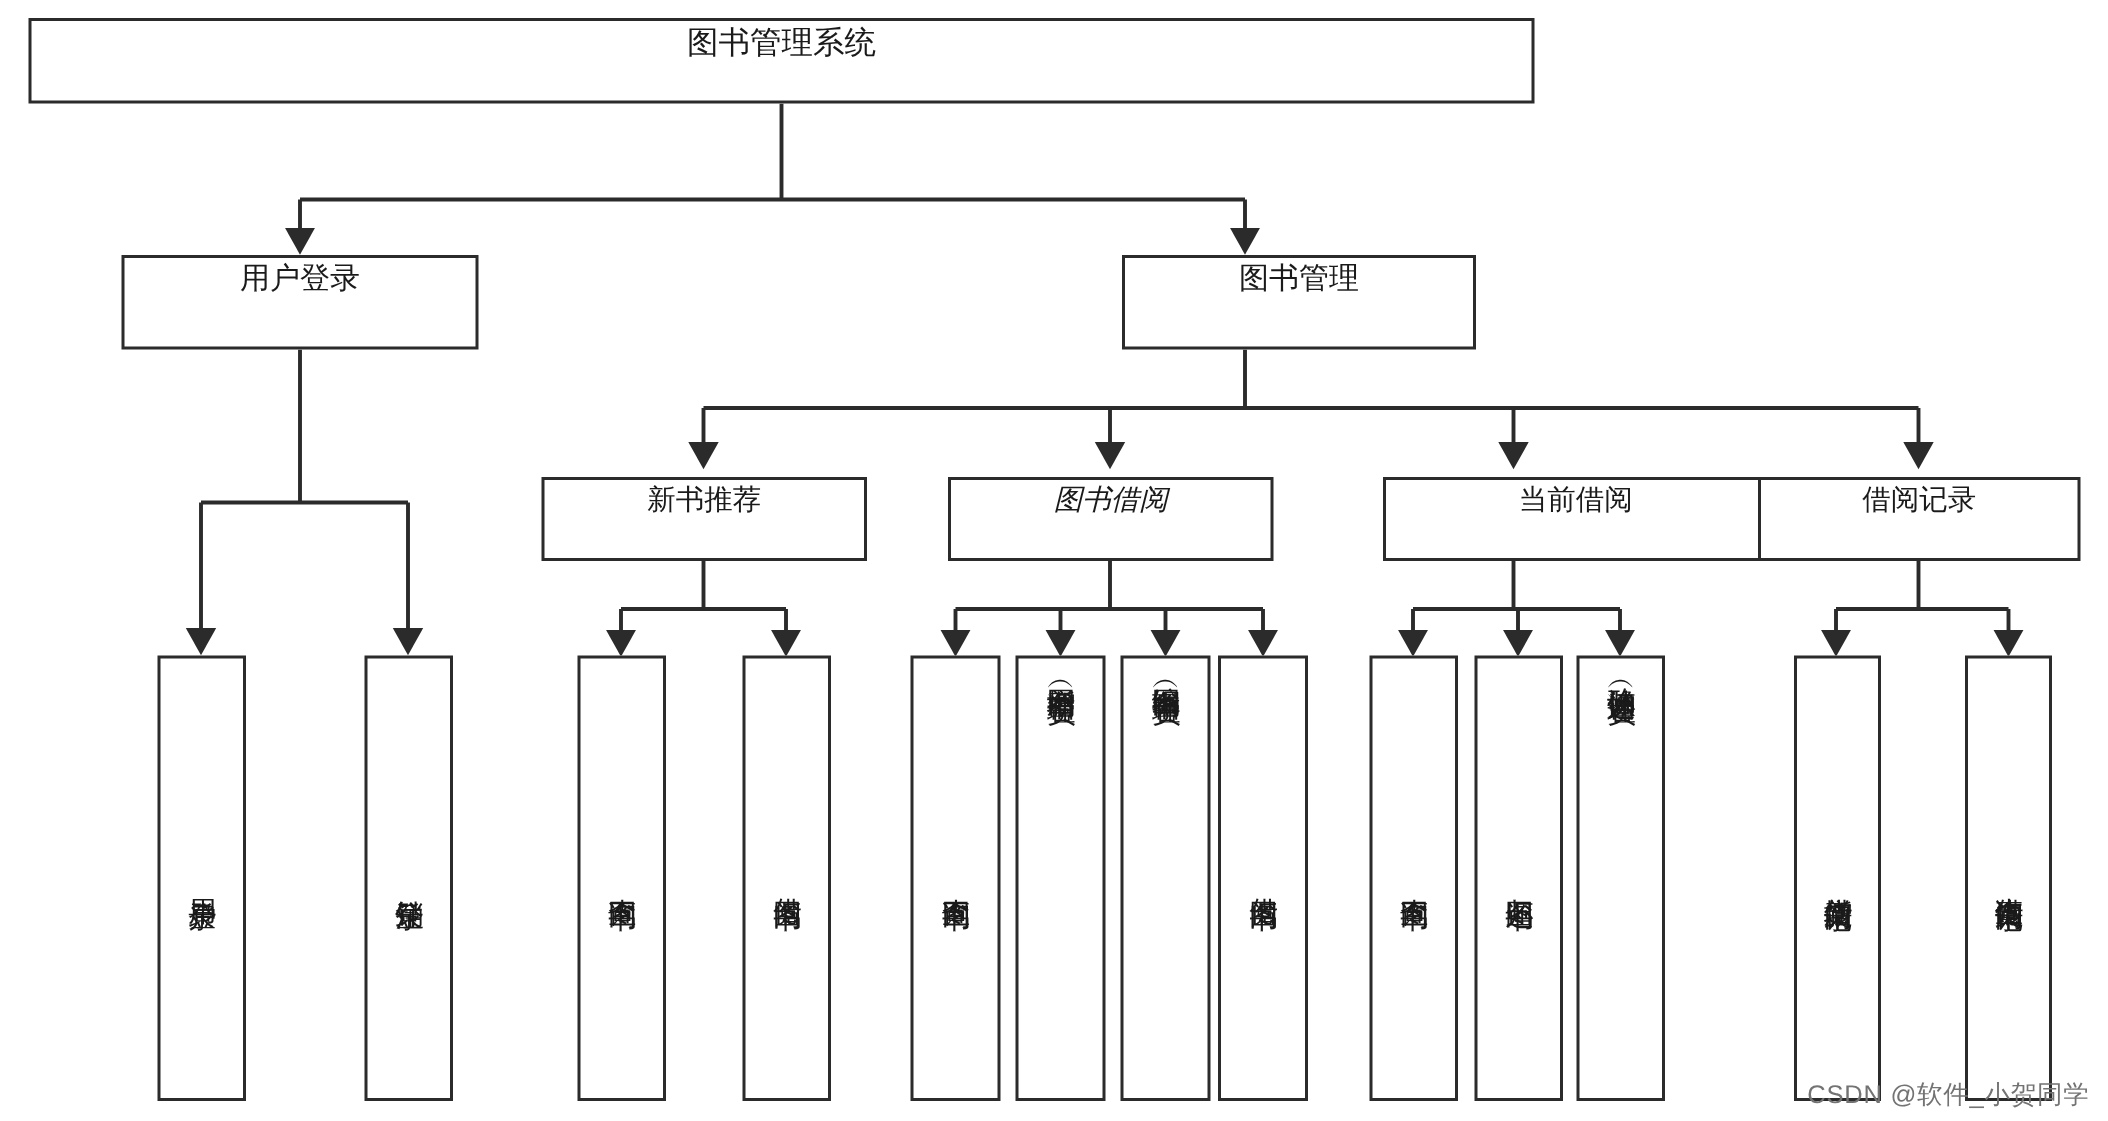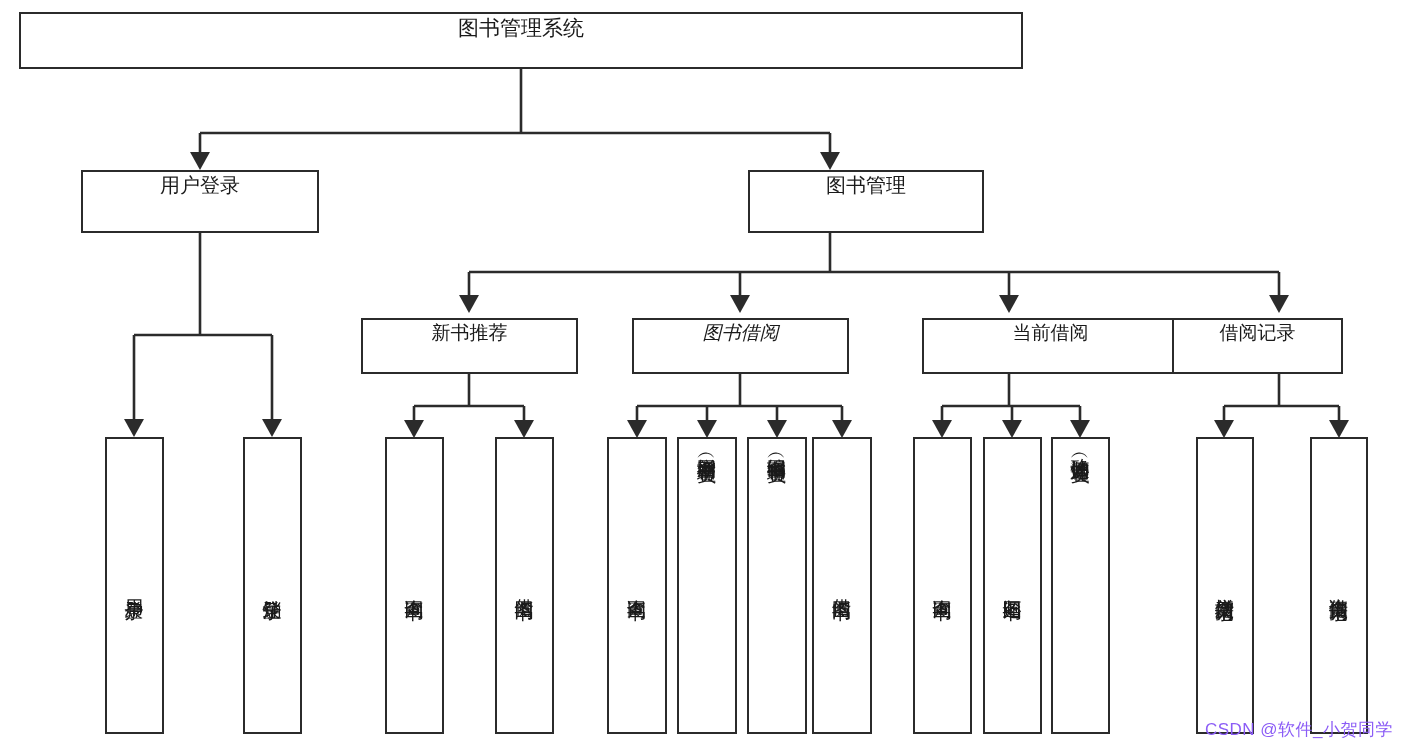--- a/index.html
+++ b/index.html
@@ -59,21 +59,21 @@
     justify-content: flex-start;
   }
   .node .label {
     display: block;
   }
   #watermark {
     position: absolute;
     right: 12px;
     bottom: 6px;
     font-size: 17px;
-    color: #8b5cf6;
+    color: #737373;
     letter-spacing: 0.5px;
     user-select: none;
     white-space: nowrap;
   }
 </style>
 </head>
 <body>
 
 <div id="canvas">
 
@@ -147,21 +147,21 @@
   </div>
 
   <div class="node lvl3" style="left:632px; top:318px; width:217px; height:56px;font-style:italic;">
     <span class="label">图书借阅</span>
   </div>
 
   <div class="node lvl3" style="left:901px; top:318px; width:257px; height:56px;margin-left:21px;">
     <span class="label">当前借阅</span>
   </div>
 
-  <div class="node lvl3" style="left:1172px; top:318px; width:171px; height:56px;">
+  <div class="node lvl3" style="left:1172px; top:318px; width:215px; height:56px;">
     <span class="label">借阅记录</span>
   </div>
 
   <div class="node leaf" style="left:105px; top:437px; width:59px; height:297px;">
     <span class="label">用户登录</span>
   </div>
 
   <div class="node leaf" style="left:243px; top:437px; width:59px; height:297px;">
     <span class="label">注销登录</span>
   </div>

